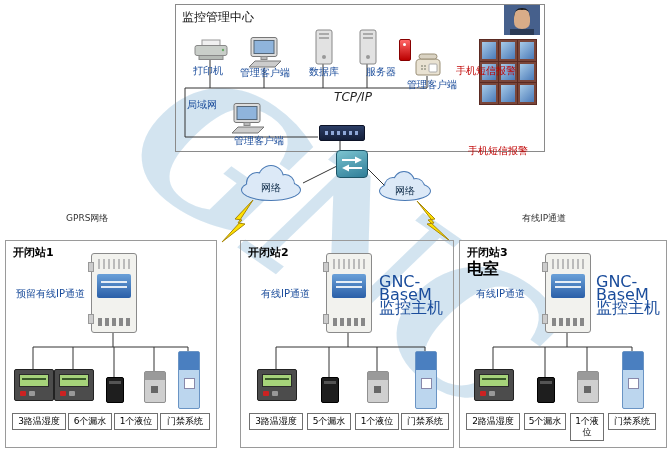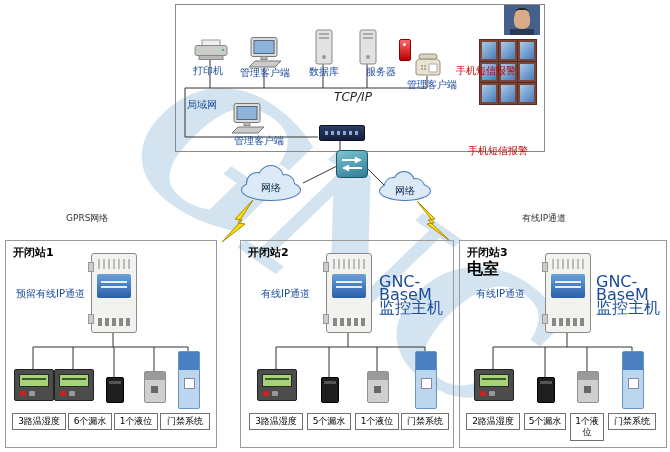--- a/index.html
+++ b/index.html
@@ -127,20 +127,21 @@
         <circle cx="393" cy="186" r="8"></circle>
         <circle cx="404" cy="182" r="10"></circle>
         <circle cx="416" cy="187" r="8"></circle>
       </g>
     </g>
     <polygon points="253,200 235,219 242,220 222,242 245,224 238,223" style="fill:var(--bolt-yellow,#ffe000)" stroke="#a8880a" stroke-width="1"></polygon>
     <polygon points="417,201 435,219 428,220 450,241 427,224 434,223" style="fill:var(--bolt-yellow,#ffe000)" stroke="#a8880a" stroke-width="1"></polygon>
   </svg>
 
   <div class="center-box">
+    <div class="cb-title">监控管理中心</div>
 
     <div class="icon" style="left:17px;top:34px">
       <svg width="36" height="22" viewBox="0 0 36 22">
         <rect x="9" y="1" width="18" height="6" fill="#f0f0f0" stroke="#999"></rect>
         <rect x="2" y="6.5" width="32" height="10" rx="2" fill="#c9cec9" stroke="#888"></rect>
         <rect x="6" y="16.5" width="24" height="4" fill="#b5bab5" stroke="#888"></rect>
         <circle cx="30" cy="11" r="1.2" fill="#6a6"></circle>
       </svg>
     </div>
     <div class="lbl blue" style="left:2px;top:60px;width:60px">打印机</div>

